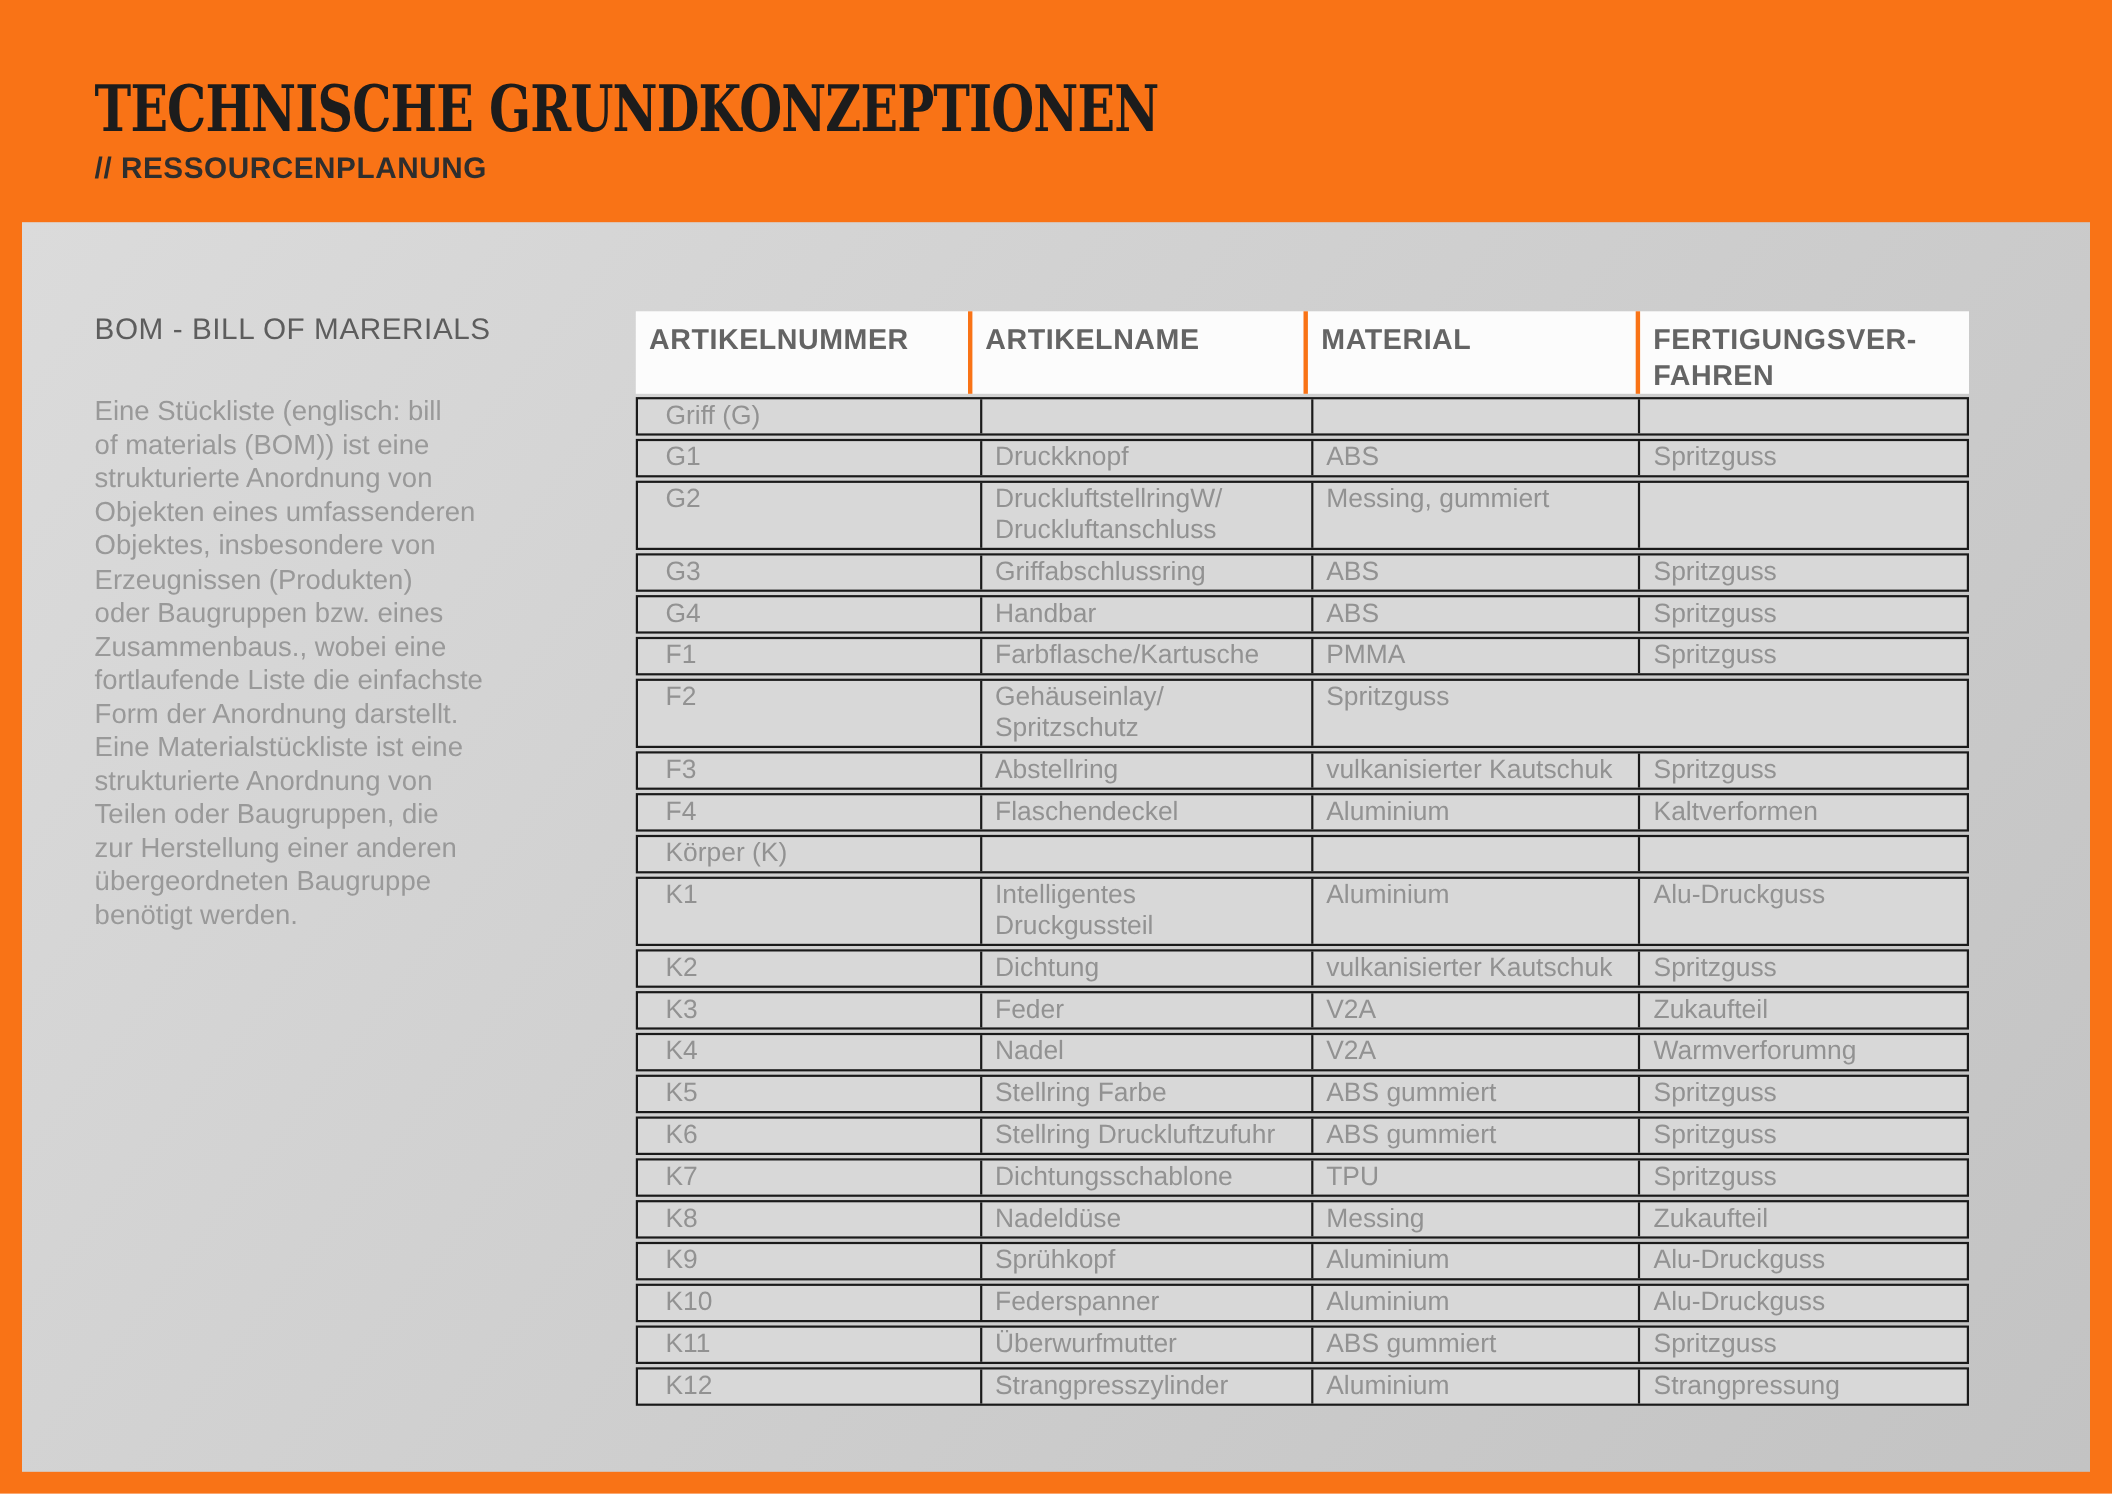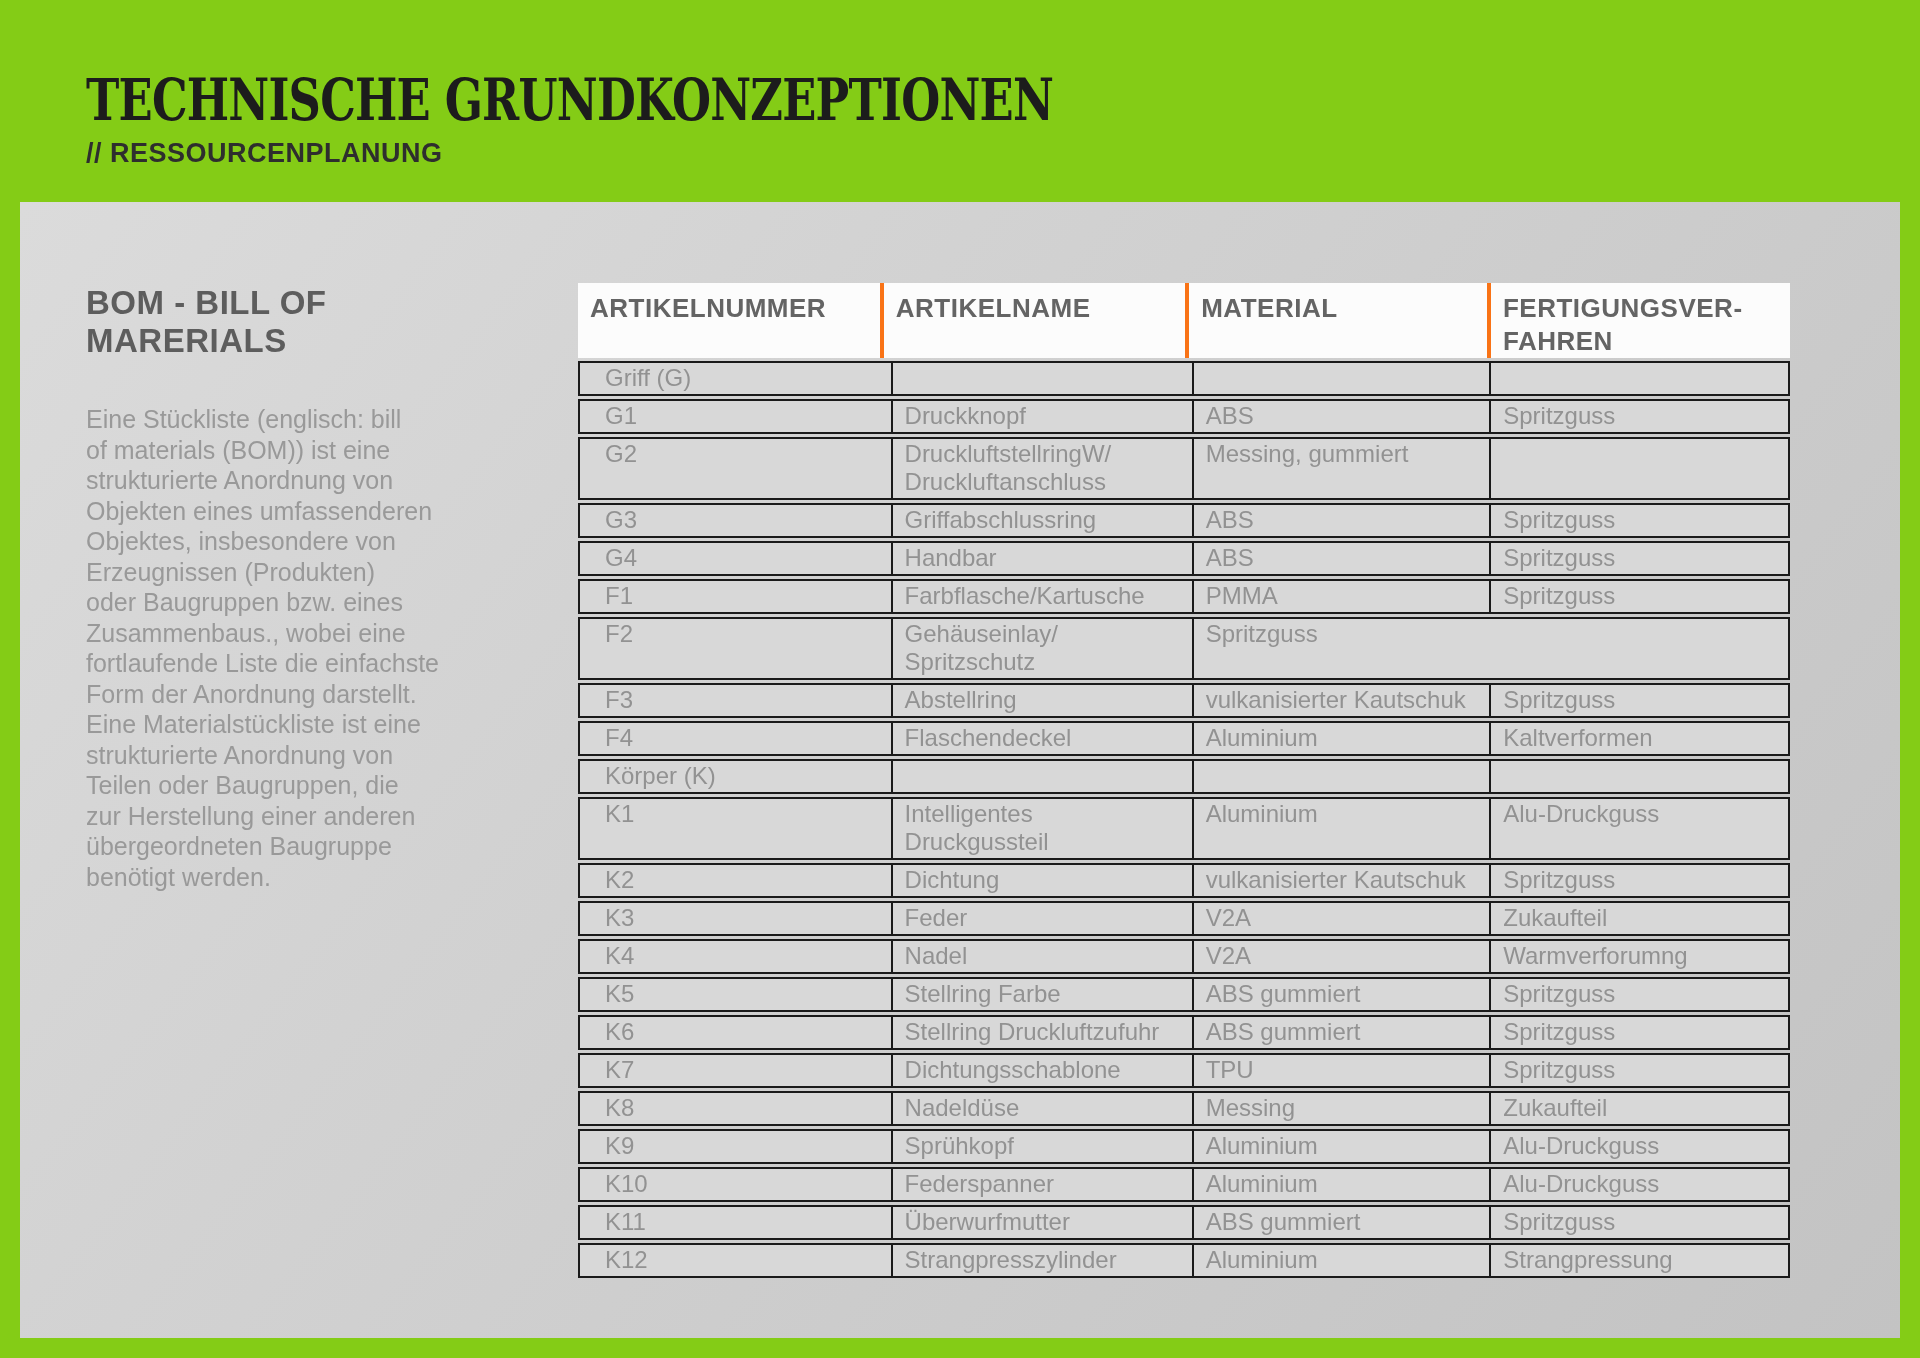--- a/index.html
+++ b/index.html
@@ -1,19 +1,19 @@
 <!DOCTYPE html>
 <html lang="de"><head>
 <meta charset="utf-8">
 <style>
   html, body { margin: 0; padding: 0; background: #ffffff; }
   .page {
     position: relative;
     width: 1920px; height: 1358px;
-    background: #84cc16;
+    background: #f97316;
     font-family: "Liberation Sans", sans-serif;
     overflow: hidden;
   }
 
   
   .title {
     position: absolute; left: 86px; top: 70px;
     font-family: "DejaVu Serif", serif;
     font-weight: bold;
     font-size: 56px; line-height: 1;
@@ -35,21 +35,21 @@
     position: absolute; left: 20px; top: 202px;
     width: 1880px; height: 1136px;
     background: linear-gradient(128deg, #dbdbdb 0%, #d2d2d2 35%, #c3c3c3 100%);
   }
 
   
   .sidebar {
     position: absolute; left: 66px; top: 82px; width: 415px;
   }
   .bom-heading {
-    font-size: 33px; font-weight: bold;
+    font-size: 27px; font-weight: normal;
     color: #5d5d5d; letter-spacing: 0.5px;
   }
   .bom-description {
     margin-top: 44px;
     font-size: 25px; line-height: 30.5px;
     color: #999999;
     white-space: pre-line;
   }
 
   

